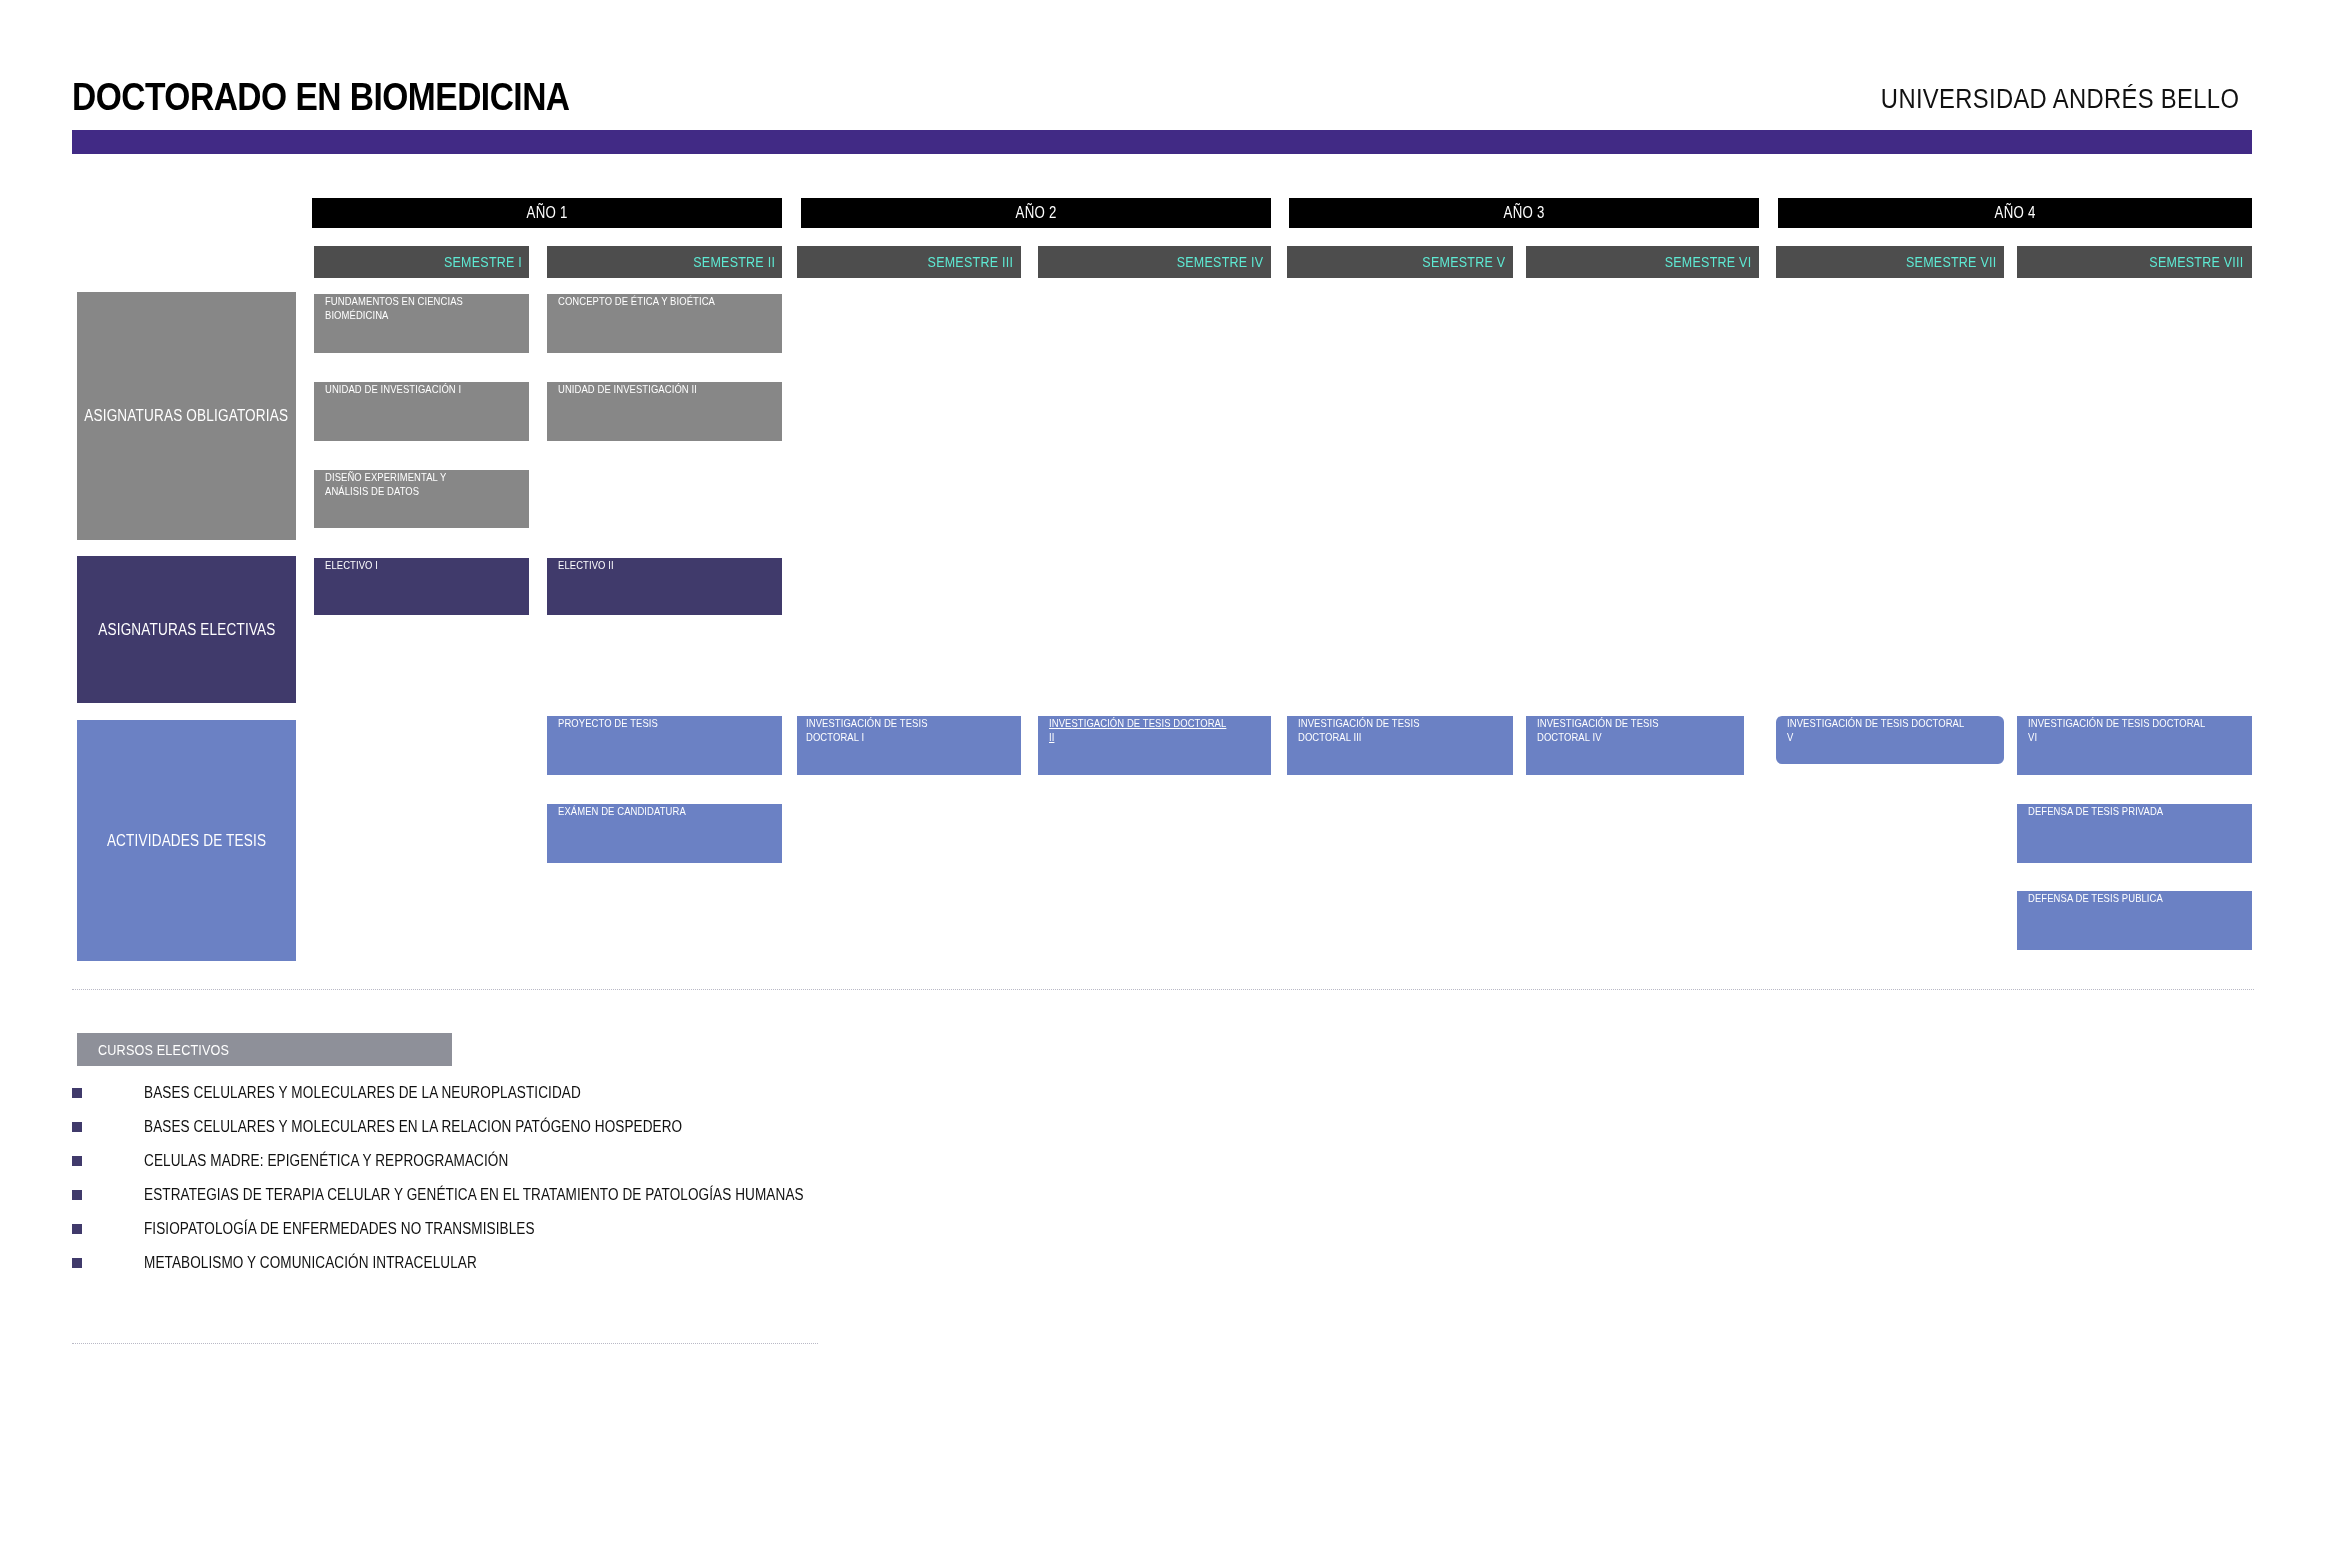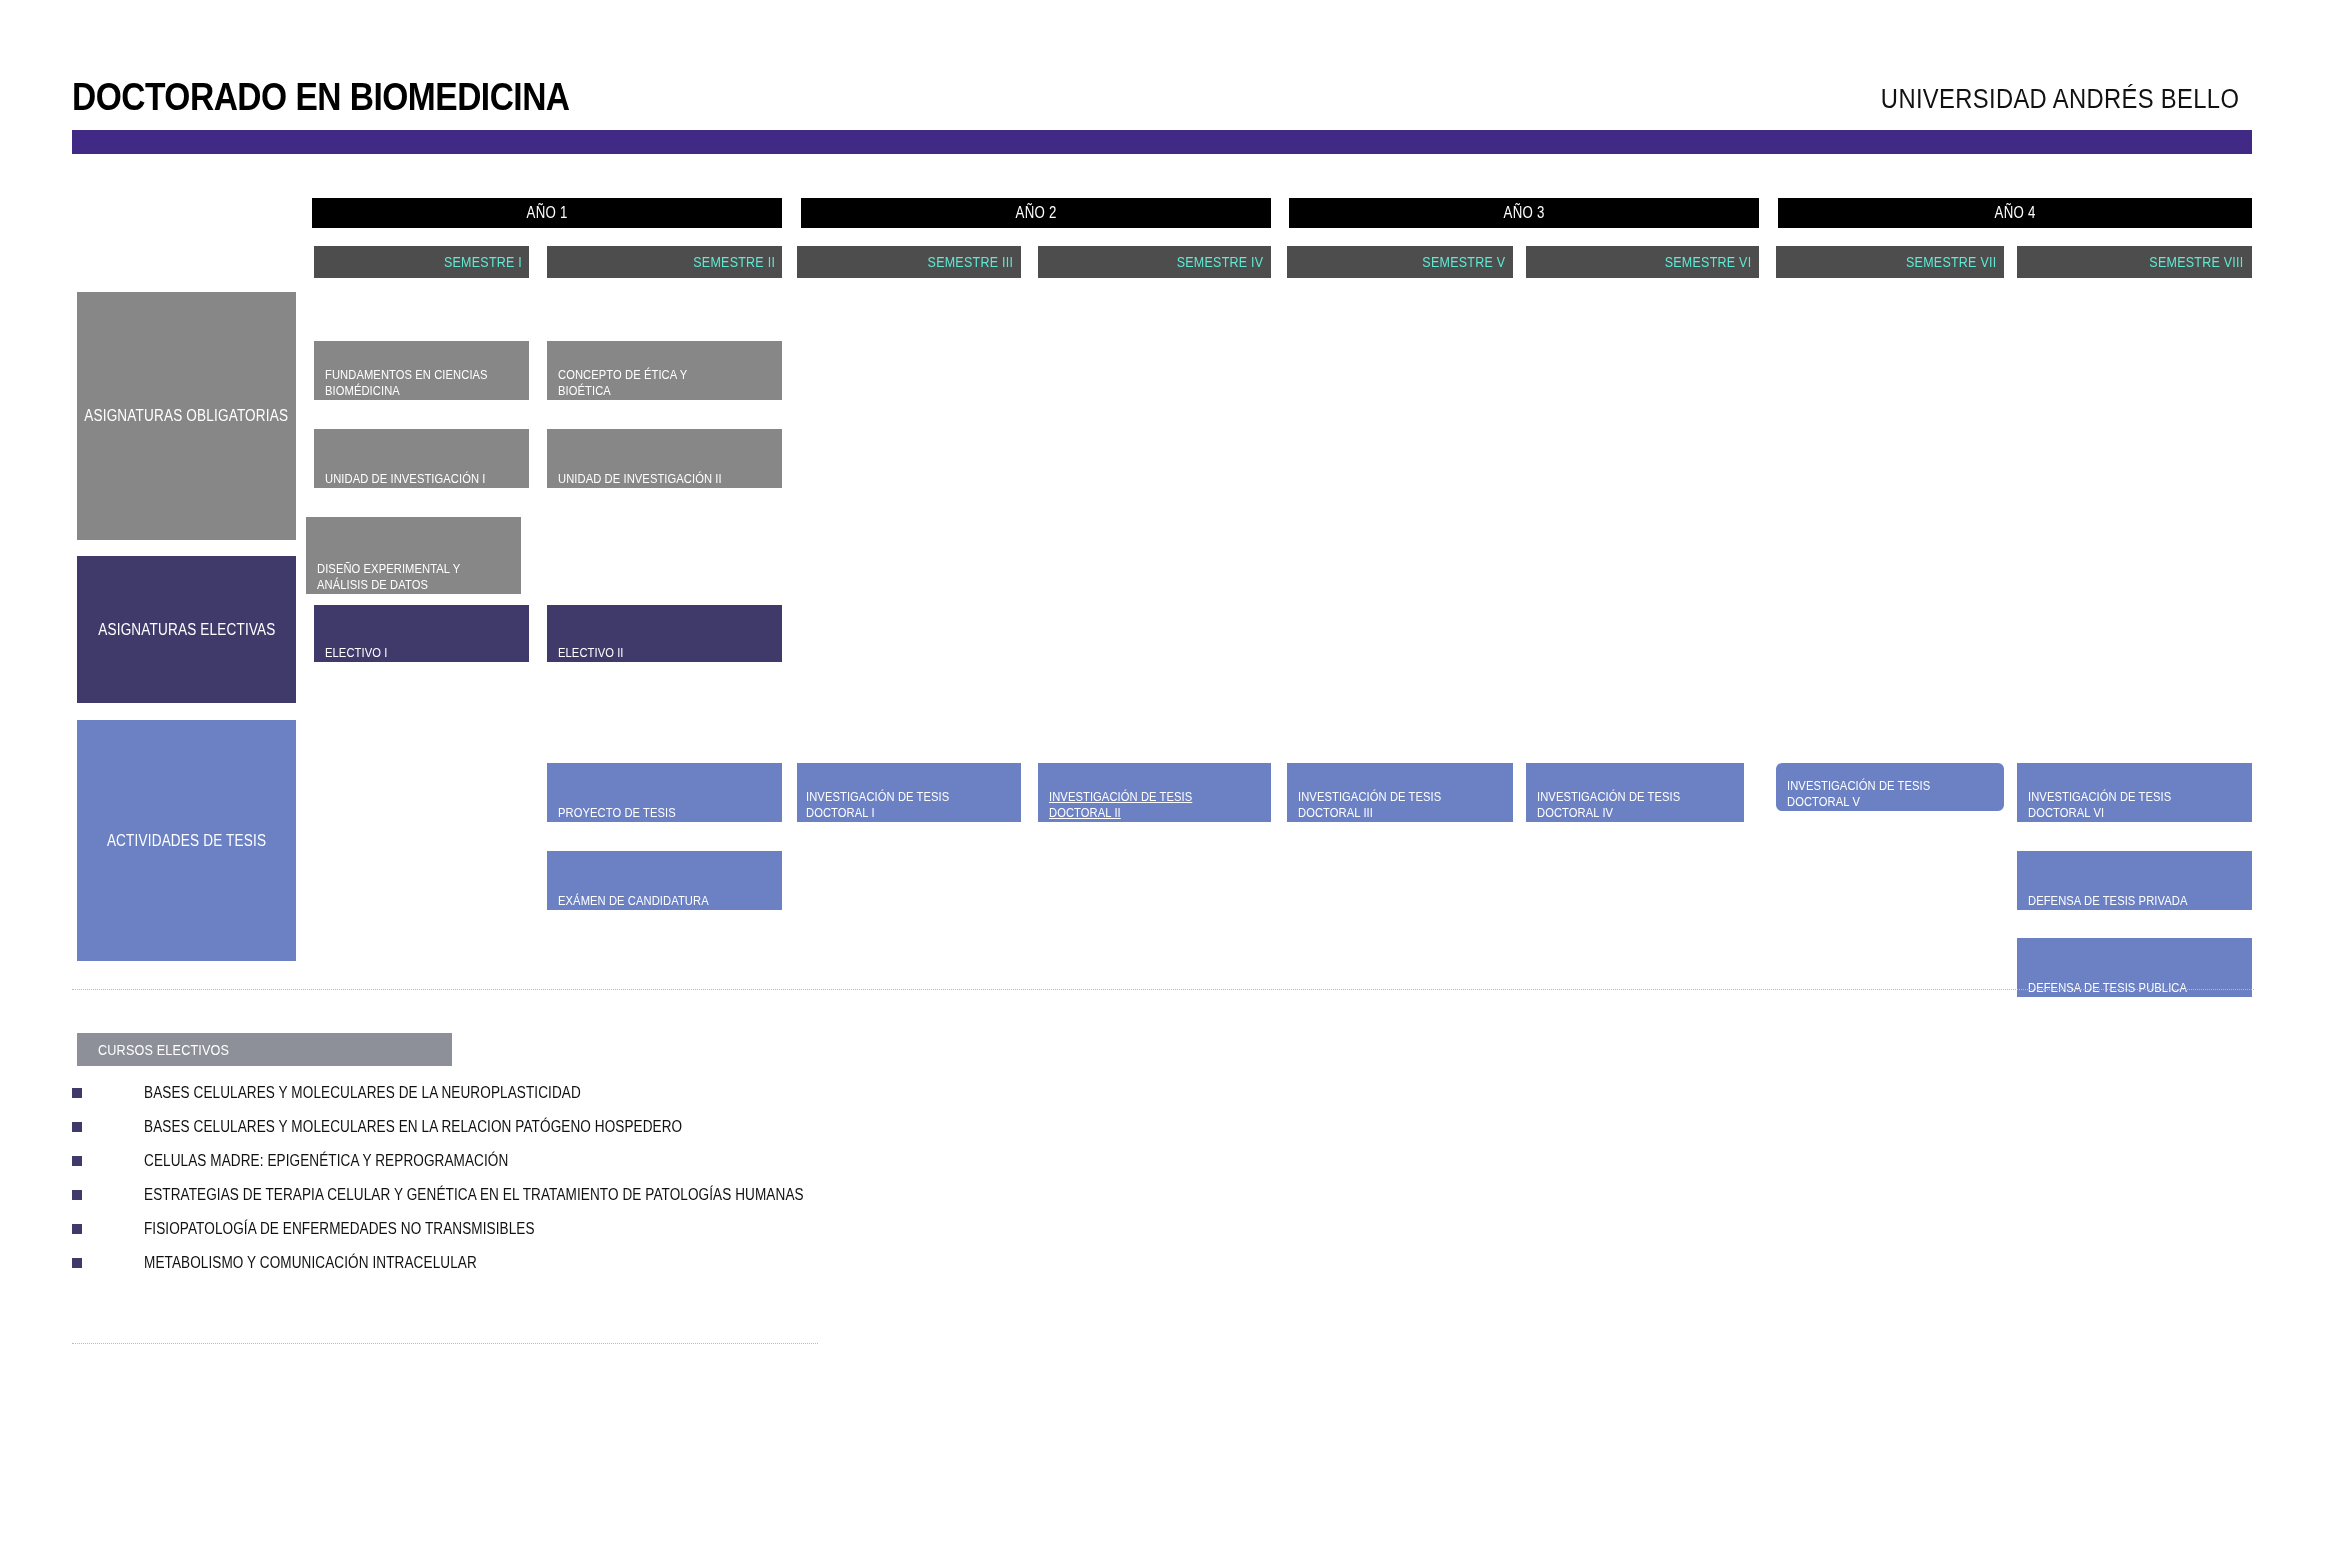--- a/index.html
+++ b/index.html
@@ -97,26 +97,25 @@
   #cat-electivas    { top: 556px; height: 147px; background: #403a6b; }
   #cat-tesis        { top: 720px; height: 241px; background: #6b81c4; }
 
   
   .block {
     position: absolute;
     box-sizing: border-box;
     padding: 0 11px;
     display: flex;
     flex-direction: column;
-    justify-content: flex-end;
+    justify-content: flex-start;
     color: #ffffff;
-    font-size: 13px;
+    font-size: 11px;
     line-height: 1.28;
     letter-spacing: 0.1px;
-    margin-top: 47px;
   }
   .block .lbl { transform: scaleX(0.86); transform-origin: left center; display: block; }
   .b-grey   { background: #878787; }
   .b-purple { background: #403a6b; }
   .b-blue   { background: #6b81c4; }
 
   
   .dotted {
     position: absolute;
     border-top: 1.8px dotted #b9b9c6;
@@ -235,21 +234,21 @@
     </div>
     <div class="block b-grey" style="left: 547px; top: 294px; width: 235px; height: 59px;">
       <span class="lbl">CONCEPTO DE ÉTICA Y BIOÉTICA</span>
     </div>
     <div class="block b-grey" style="left: 314px; top: 382px; width: 215px; height: 59px;">
       <span class="lbl">UNIDAD DE INVESTIGACIÓN I</span>
     </div>
     <div class="block b-grey" style="left: 547px; top: 382px; width: 235px; height: 59px;">
       <span class="lbl">UNIDAD DE INVESTIGACIÓN II</span>
     </div>
-    <div class="block b-grey" style="left: 306px; top: 470px; width: 215px; height: 77px;">
+    <div class="block b-grey" style="left: 314px; top: 470px; width: 215px; height: 58px;">
       <span class="lbl">DISEÑO EXPERIMENTAL Y ANÁLISIS DE DATOS</span>
     </div>
     <div class="block b-purple" style="left: 314px; top: 558px; width: 215px; height: 57px;">
       <span class="lbl">ELECTIVO I</span>
     </div>
     <div class="block b-purple" style="left: 547px; top: 558px; width: 235px; height: 57px;">
       <span class="lbl">ELECTIVO II</span>
     </div>
     <div class="block b-blue" style="left: 547px; top: 716px; width: 235px; height: 59px;">
       <span class="lbl">PROYECTO DE TESIS</span>

